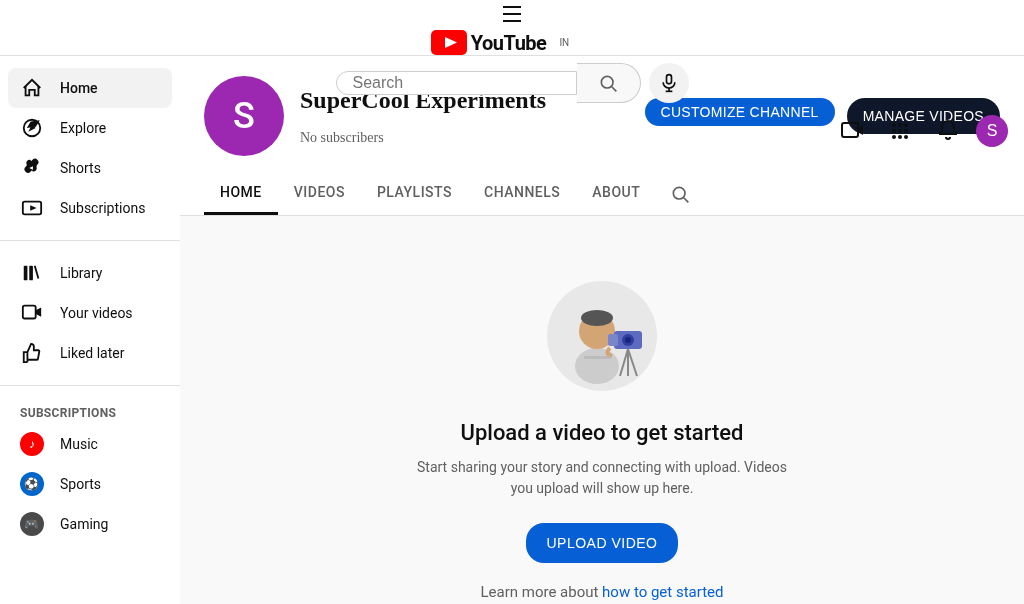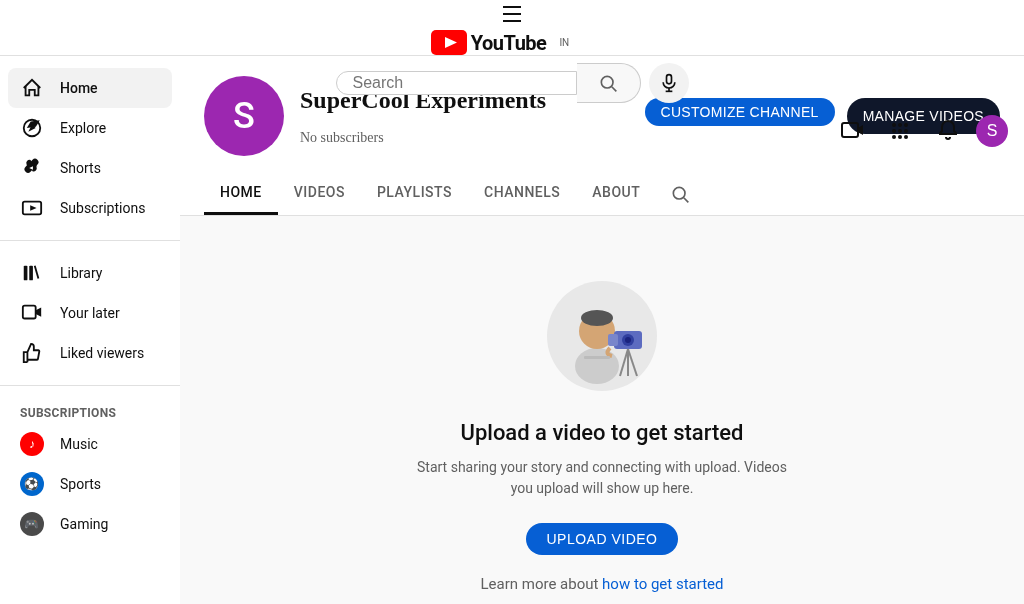--- a/index.html
+++ b/index.html
@@ -100,21 +100,21 @@
     .empty-state {
       display: flex; flex-direction: column; align-items: center;
       justify-content: center; padding: 60px 20px;
       background: #f9f9f9;
       min-height: 380px;
     }
     .empty-illustration { width: 120px; height: 120px; margin-bottom: 24px; }
     .empty-title { font-size: 22px; font-weight: 500; color: #0f0f0f; margin-bottom: 12px; }
     .empty-desc { font-size: 14px; color: #606060; text-align: center; max-width: 380px; line-height: 1.5; margin-bottom: 24px; }
     .btn-upload {
-      padding: 0 20px; height: 32px; background: #065fd4; color: #fff;
+      padding: 0 20px; height: 40px; background: #065fd4; color: #fff;
       border: none; border-radius: 18px; font-size: 14px; font-weight: 500;
       cursor: pointer; letter-spacing: 0.5px; text-transform: uppercase;
       margin-bottom: 20px;
     }
     .empty-learn { font-size: 15px; color: #606060; }
     .empty-learn a { color: #065fd4; text-decoration: none; }
 
     
     svg { display: block; }
   </style>
@@ -242,29 +242,29 @@
         </div>
         <span class="sidebar-item-label">Library</span>
       </div>
       <div class="sidebar-item">
         <div class="sidebar-item-icon">
           <svg width="22" height="22" viewBox="0 0 24 24" fill="none">
             <rect x="2" y="4" width="14" height="14" rx="2" stroke="#0f0f0f" stroke-width="2"></rect>
             <polygon points="16,9 22,6 22,16 16,13" fill="#0f0f0f"></polygon>
           </svg>
         </div>
-        <span class="sidebar-item-label">Your later</span>
+        <span class="sidebar-item-label">Your videos</span>
       </div>
       <div class="sidebar-item">
         <div class="sidebar-item-icon">
           <svg width="22" height="22" viewBox="0 0 24 24" fill="none">
             <path d="M7 22V11M7 11H3V22H7M7 11L11 2a3 3 0 0 1 3 3v4h5a1 1 0 0 1 1 1.1l-1.5 8.4a1 1 0 0 1-1 .9H7" stroke="#0f0f0f" stroke-width="2"></path>
           </svg>
         </div>
-        <span class="sidebar-item-label">Liked viewers</span>
+        <span class="sidebar-item-label">Liked later</span>
       </div>
     </div>
     <div class="sidebar-divider"></div>
     <div class="sidebar-section">
       <div class="sidebar-section-title">SUBSCRIPTIONS</div>
       <div class="sidebar-item">
         <div class="sub-icon" style="background:#ff0000;">♪</div>
         <span class="sidebar-item-label">Music</span>
       </div>
       <div class="sidebar-item">

